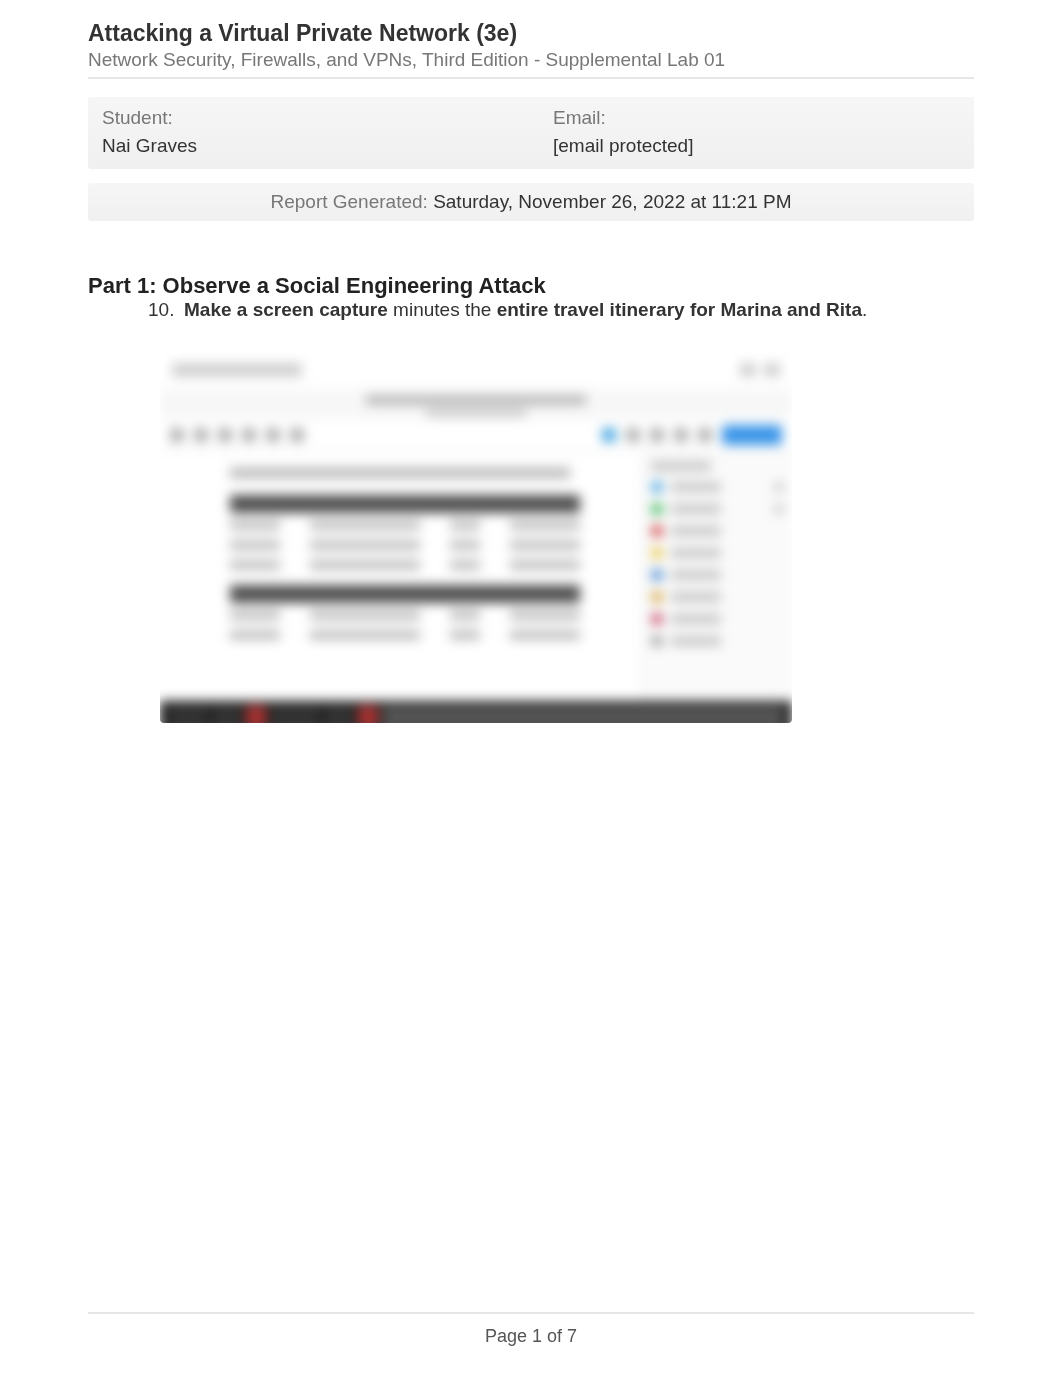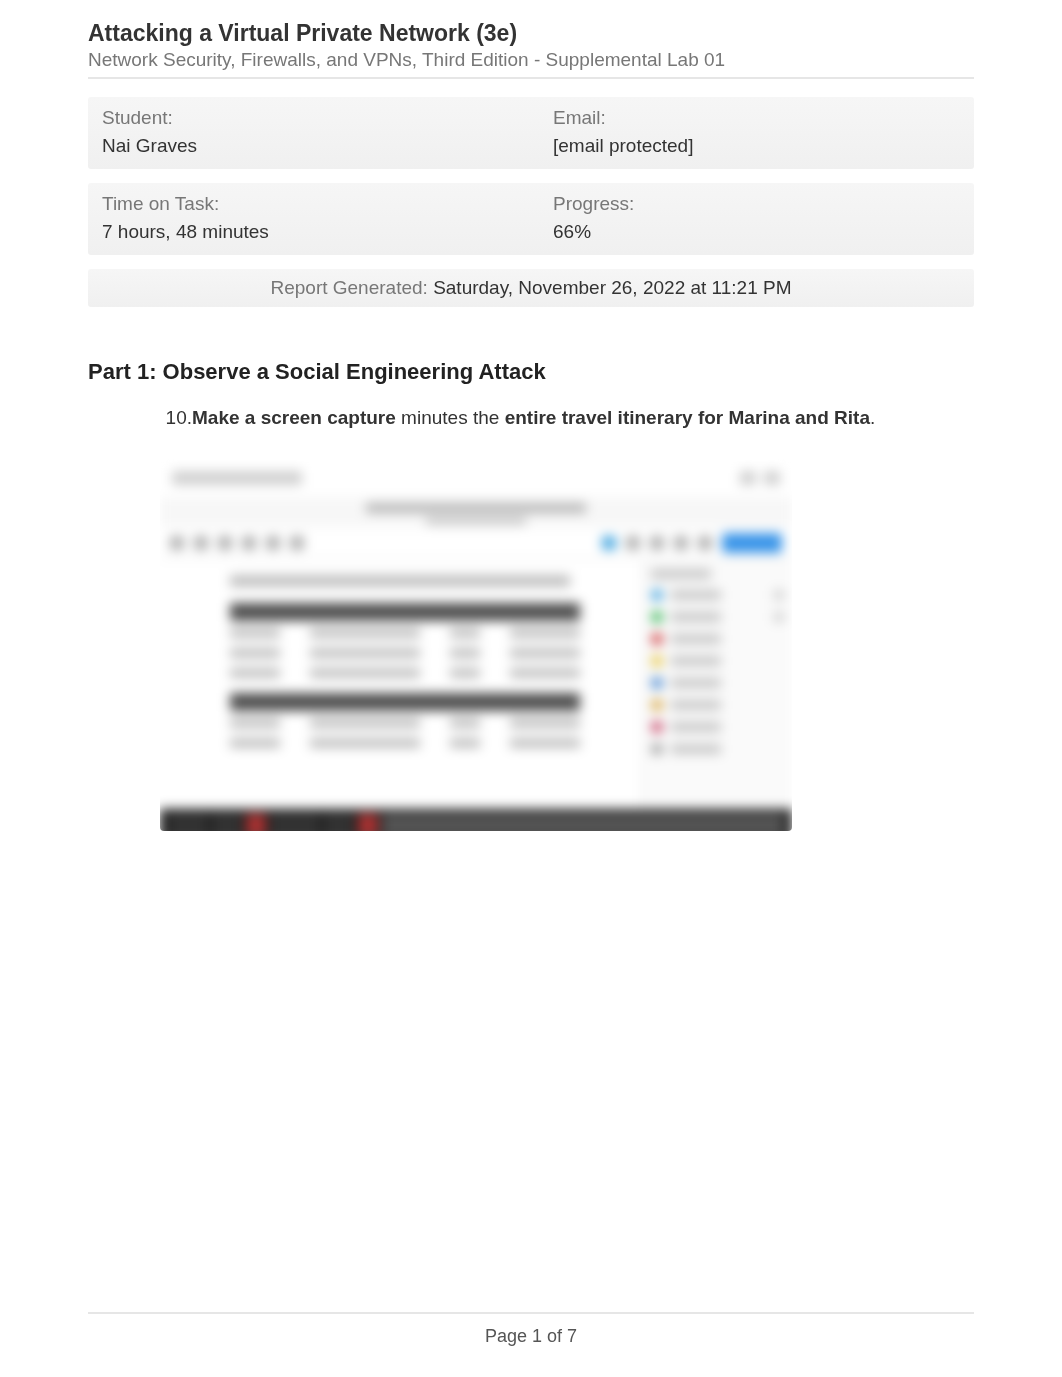--- a/index.html
+++ b/index.html
@@ -71,37 +71,35 @@
     .section-heading {
       font-size: 28px;
       font-weight: bold;
       color: #222222;
       margin-bottom: 22px;
     }
     .part-heading {
       font-size: 22px;
       font-weight: bold;
       color: #222222;
-      margin-bottom: 22px;
     }
     .task-list {
       padding-left: 60px;
     }
     .task-item {
       font-size: 19px;
       color: #333333;
       display: flex;
       margin-bottom: 30px;
     }
     .task-number {
       width: 36px;
       text-align: right;
-      padding-right: 0;
+      padding-right: 10px;
       flex-shrink: 0;
-      margin-left: 8px;
     }
     .task-text {
       flex: 1;
     }
     .bold {
       font-weight: bold;
     }
     .screenshot-container {
       margin-left: 72px;
       width: 632px;
@@ -305,30 +303,20 @@
     <div class="info-col">
       <div class="info-label">Student:</div>
       <div class="info-value">Nai Graves</div>
     </div>
     <div class="info-col">
       <div class="info-label">Email:</div>
       <div class="info-value">[email protected]</div>
     </div>
   </div>
 
-  <div class="info-block">
-    <div class="info-col">
-      <div class="info-label">Time on Task:</div>
-      <div class="info-value">7 hours, 48 minutes</div>
-    </div>
-    <div class="info-col">
-      <div class="info-label">Progress:</div>
-      <div class="info-value">66%</div>
-    </div>
-  </div>
 
   <div class="report-generated">
     <span class="rg-label">Report Generated: </span>
     <span class="rg-value">Saturday, November 26, 2022 at 11:21 PM</span>
   </div>
 
   <h3 class="part-heading">Part 1: Observe a Social Engineering Attack</h3>
 
   <div class="task-list">
     <div class="task-item">

